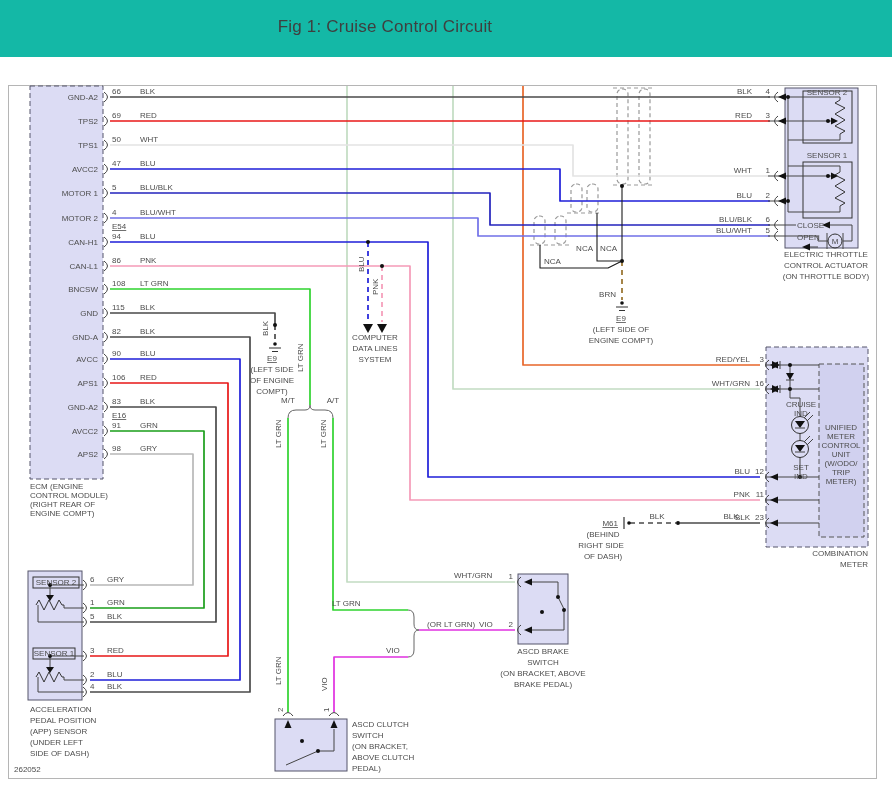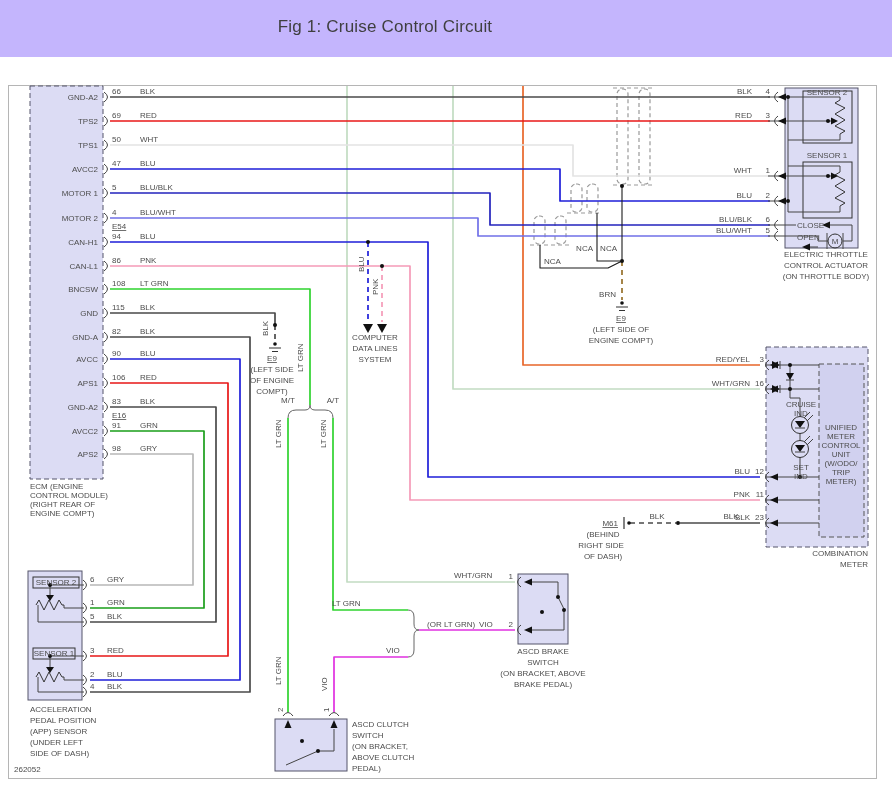--- a/index.html
+++ b/index.html
@@ -1,17 +1,17 @@
 <!DOCTYPE html>
 <html><head>
 <meta charset="utf-8">
 <style>
   html,body{margin:0;padding:0;background:#fff;width:892px;height:788px;overflow:hidden;
     font-family:"Liberation Sans", sans-serif;}
-  .title-band{position:absolute;top:0;left:0;width:892px;height:57px;background:#c4b5fd;}
+  .title-band{position:absolute;top:0;left:0;width:892px;height:57px;background:#14b8a6;}
   .title-band span{position:absolute;top:17px;left:0;width:770px;text-align:center;
     font-size:17px;color:#3f3f3f;letter-spacing:.2px;}
   svg{position:absolute;top:0;left:0;}
   .wire{fill:none;stroke-width:1.7;stroke-linejoin:round;stroke-linecap:butt;}
   .thin{stroke-width:1.1;}
   .d{stroke-dasharray:5 4;}
   .il{fill:none;stroke:#444;stroke-width:1;}
   .sym{fill:none;stroke:#333;stroke-width:1;}
   .pbox{fill:#dcdcf4;stroke:#55556a;stroke-width:1;}
   .dash{stroke-dasharray:5 3;}

